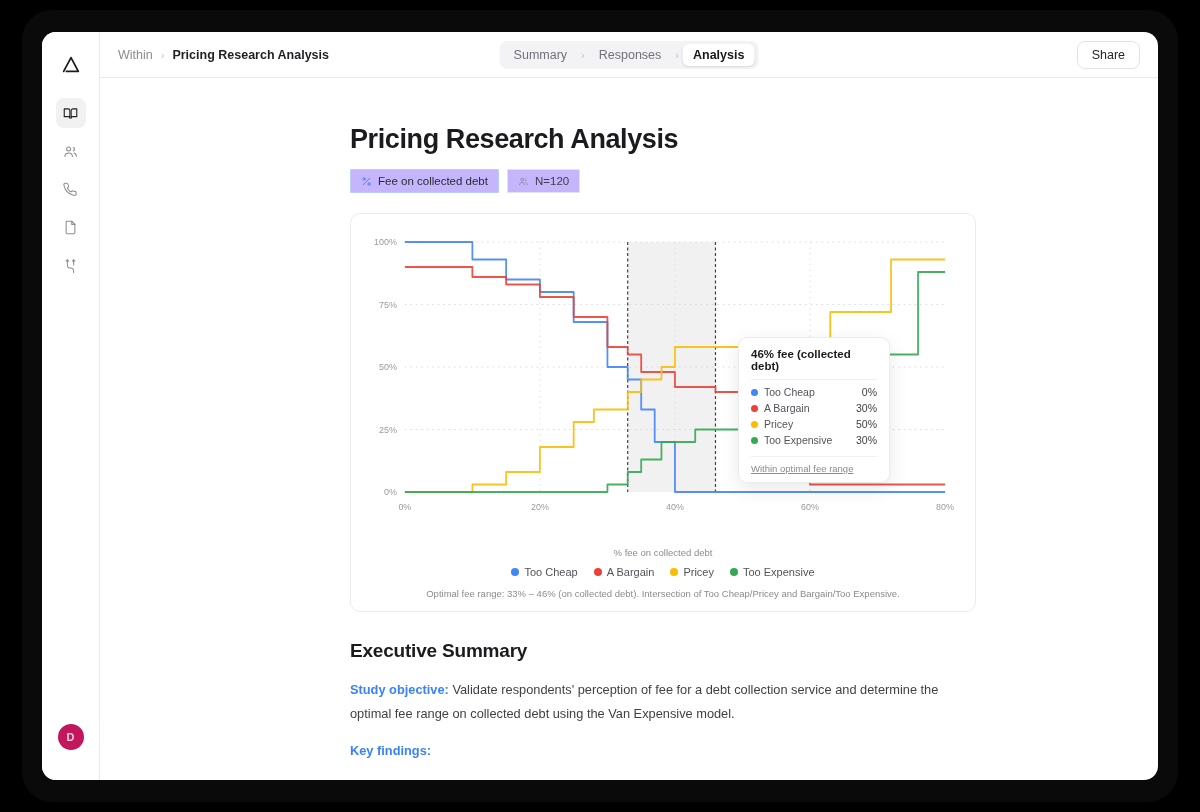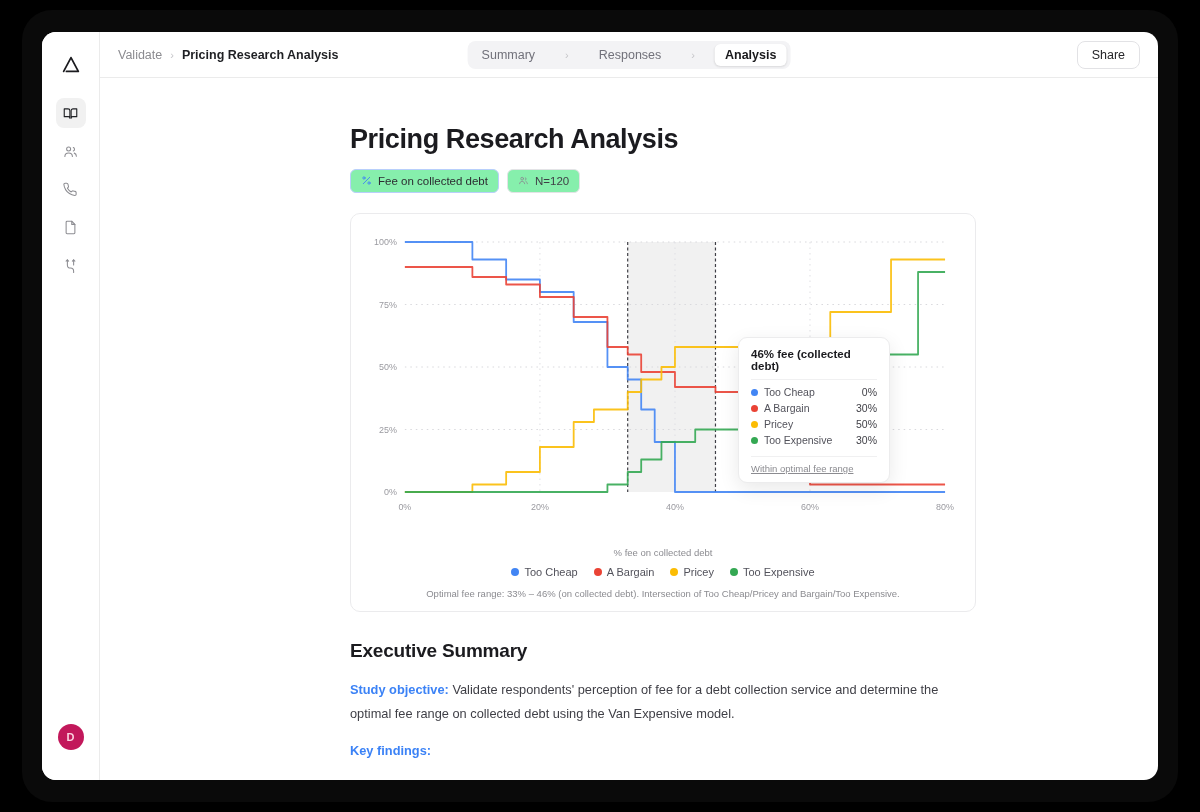--- a/index.html
+++ b/index.html
@@ -62,21 +62,21 @@
     padding: 0 18px;
     position: relative;
   }
   .crumbs { display: flex; align-items: center; gap: 8px; font-size: 12.5px; }
   .crumb-muted { color: #8b8b90; cursor: pointer; }
   .crumb-sep { color: #c5c5c9; font-size: 11px; }
   .crumb-cur { color: #1f2024; font-weight: 600; }
 
   .segmented {
     position: absolute; left: 50%; transform: translateX(-50%);
-    display: flex; align-items: center; gap: 20px;
+    display: flex; align-items: center; gap: 4px;
     background: #f3f3f5; border-radius: 8px; padding: 3px 4px;
   }
   .seg {
     font-size: 12.5px; color: #71717a; padding: 4px 10px;
     border-radius: 6px; cursor: pointer;
   }
   .seg.active {
     background: #ffffff; color: #18181b; font-weight: 600;
     box-shadow: 0 1px 2px rgba(0,0,0,.10);
   }
@@ -92,24 +92,24 @@
   
   .content { flex: 1; overflow: hidden; padding: 46px 0 0 0; }
   .page { width: 626px; margin: 0 auto 0 250px; }
 
   .page-title {
     font-size: 27px; font-weight: 700; color: #1b1b1f;
     letter-spacing: -.4px; margin-bottom: 14px;
   }
   .pills { display: flex; gap: 8px; margin-bottom: 20px; }
   .pill {
-    display: inline-flex; align-items: flex-start; gap: 6px;
+    display: inline-flex; align-items: flex-end; gap: 6px;
     font-size: 11.5px; color: #3f3f46;
-    border: 1px solid #e3e3e6; border-radius: 6px;
-    padding: 5px 10px; background: #86efac; cursor: pointer;
+    border: 1px solid #e3e3e6; border-radius: 1px;
+    padding: 5px 10px; background: #c4b5fd; cursor: pointer;
   }
   .pill.accent { border-color: #b8cffb; color: #2c2c31; }
   .pill.accent .pill-ico { color: #4285f4; }
   .pill-ico { color: #8b8b90; display:flex; align-items:center; }
 
   
   .card {
     border: 1px solid #ebebed; border-radius: 10px;
     background: #fff; padding: 16px 12px 12px;
     position: relative;
@@ -209,21 +209,21 @@
         </svg>
       </div>
 
       <div class="avatar">D</div>
     </div>
 
     <div class="main">
 
       <div class="topbar">
         <div class="crumbs">
-          <span class="crumb-muted">Validate</span>
+          <span class="crumb-muted">Within</span>
           <span class="crumb-sep">›</span>
           <span class="crumb-cur">Pricing Research Analysis</span>
         </div>
 
         <div class="segmented">
           <span class="seg">Summary</span>
           <span class="seg-sep">›</span>
           <span class="seg">Responses</span>
           <span class="seg-sep">›</span>
           <span class="seg active">Analysis</span>

